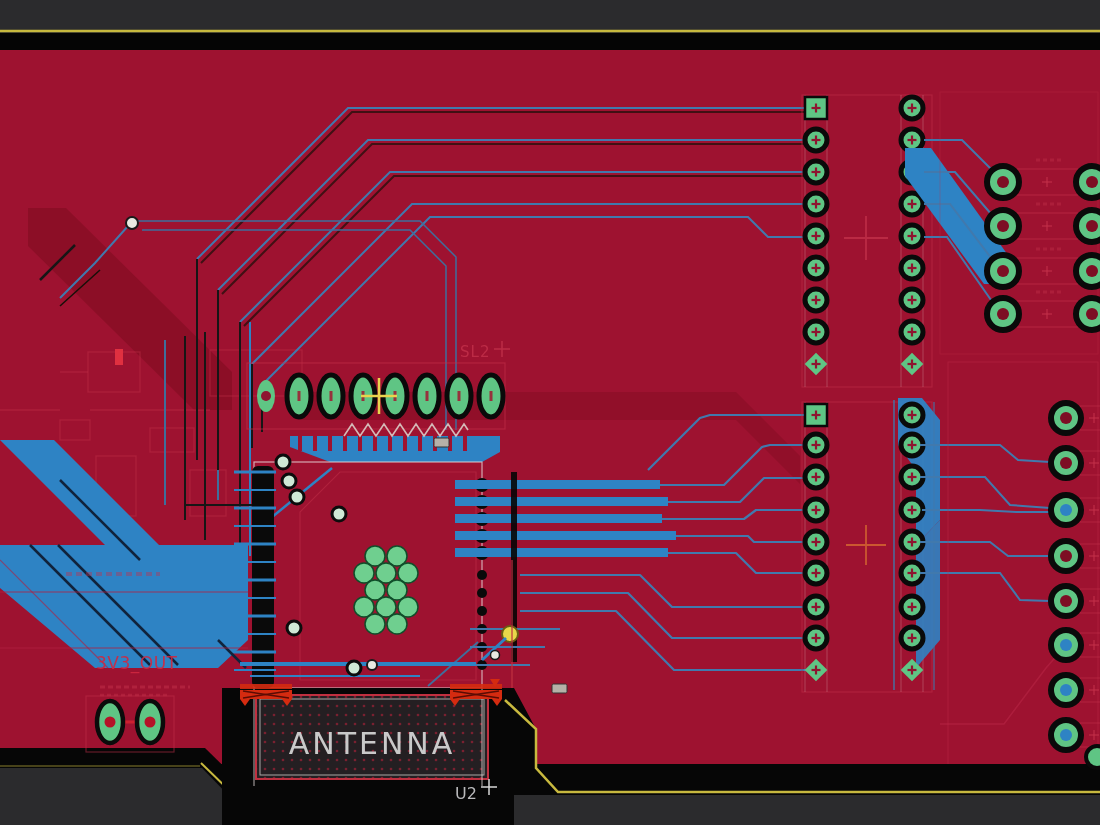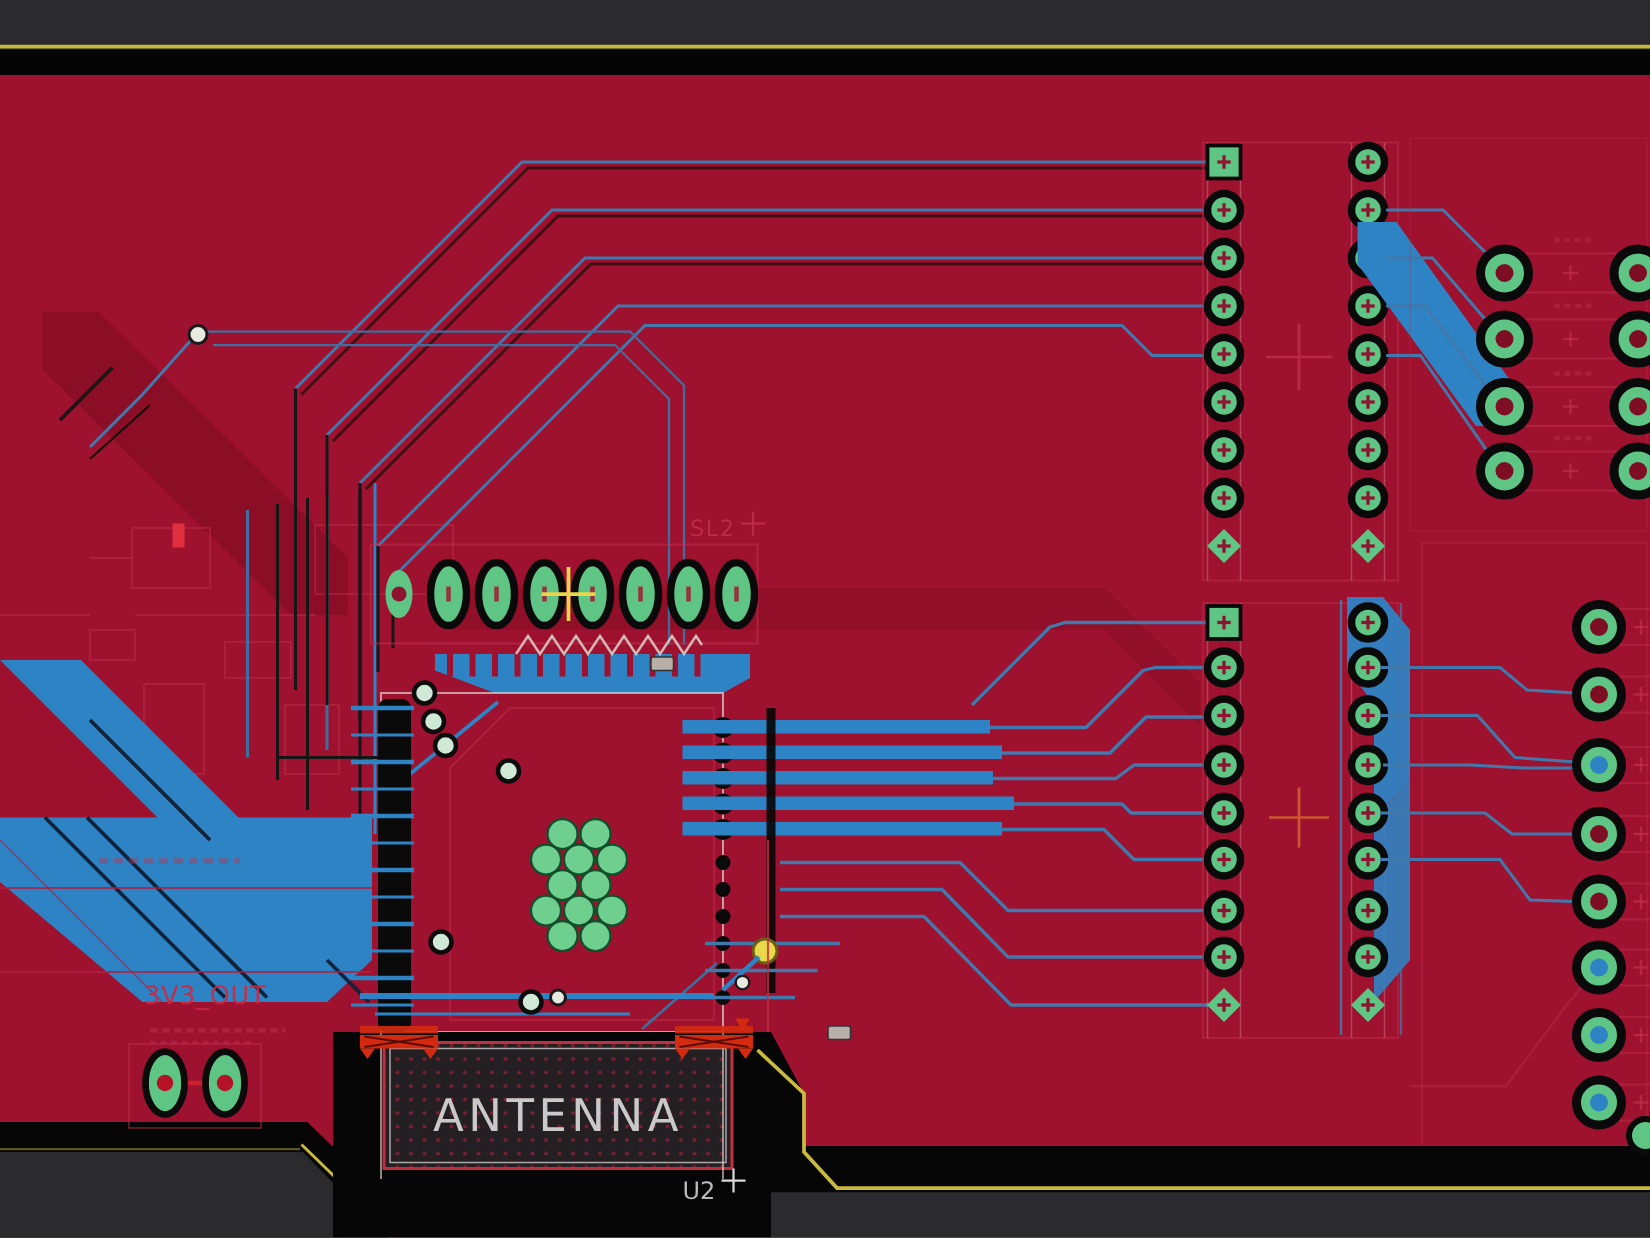--- a/index.html
+++ b/index.html
@@ -1,16 +1,16 @@
 <!DOCTYPE html>
 <html><head>
 <meta charset="utf-8">
 <style>
   html,body{margin:0;padding:0;background:#2b2b2d;}
-  .stage{width:1100px;height:825px;position:relative;overflow:hidden;background:#bef264;}
+  .stage{width:1100px;height:825px;position:relative;overflow:hidden;background:#22c55e;}
   svg{display:block;}
   text{font-family:"DejaVu Sans", sans-serif;}
 </style>
 </head>
 <body>
 
 <div class="stage">
 <svg viewBox="0 0 1100 825" width="1100" height="825">
   <defs>
     <pattern id="antdots" width="9" height="9" patternUnits="userSpaceOnUse">

